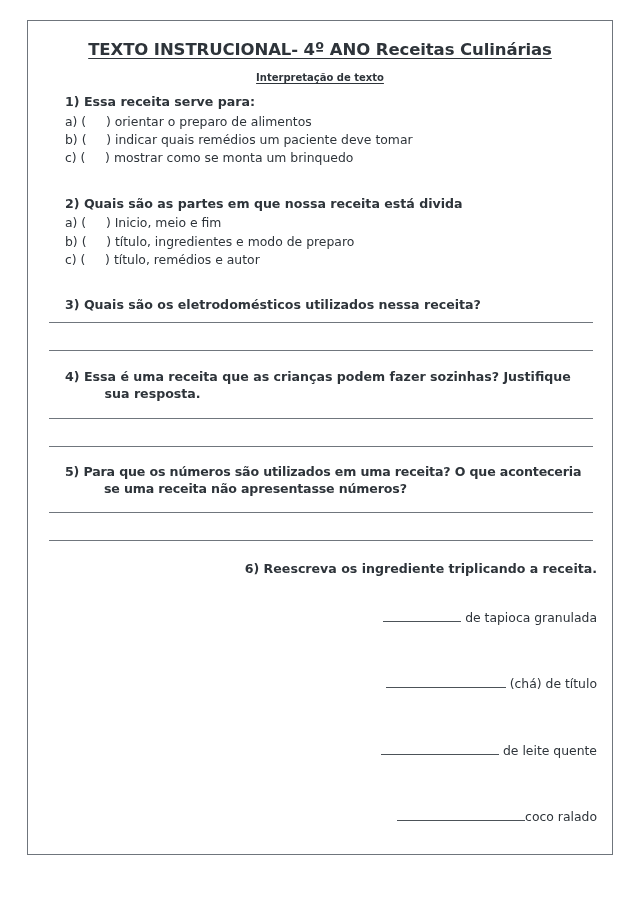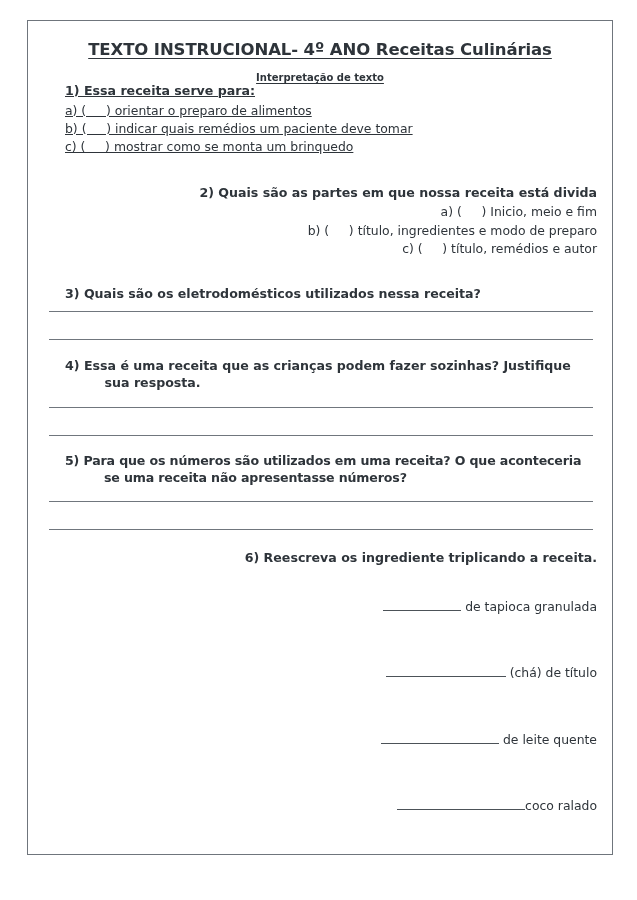--- a/index.html
+++ b/index.html
@@ -57,21 +57,21 @@
     text-align: center;
     font-weight: bold;
     font-size: 10px;
     text-decoration: underline;
     text-underline-offset: 2px;
     margin: 13px 0 0 0;
   }
 
   
   .q-block { margin-top: 13px; }
-  .q-block.tight { margin-top: 0; text-decoration: underline; }
+  .q-block.tight { margin-top: 11px; }
   .q-text {
     font-weight: bold;
     font-size: 12.6px;
     line-height: 1.32;
     padding-left: 22px;
     text-indent: -22px;
     margin-left: 22px;
     white-space: pre-wrap;
   }
   .q-text.wide { letter-spacing: -0.15px; }
@@ -128,21 +128,21 @@
 
     <div class="q-block tight">
       <div class="q-text">1) Essa receita serve para:</div>
       <div class="opt-list">
         <div class="opt">a) (     ) orientar o preparo de alimentos</div>
         <div class="opt">b) (     ) indicar quais remédios um paciente deve tomar</div>
         <div class="opt">c) (     ) mostrar como se monta um brinquedo</div>
       </div>
     </div>
 
-    <div class="q-block" style="margin-top:28px;text-align:right;">
+    <div class="q-block" style="margin-top:28px;">
       <div class="q-text">2) Quais são as partes em que nossa receita está divida</div>
       <div class="opt-list spaced">
         <div class="opt">a) (     ) Inicio, meio e fim</div>
         <div class="opt">b) (     ) título, ingredientes e modo de preparo</div>
         <div class="opt">c) (     ) título, remédios e autor</div>
       </div>
     </div>
 
     <div class="q-block" style="margin-top:28px;">
       <div class="q-text">3) Quais são os eletrodomésticos utilizados nessa receita?</div>

